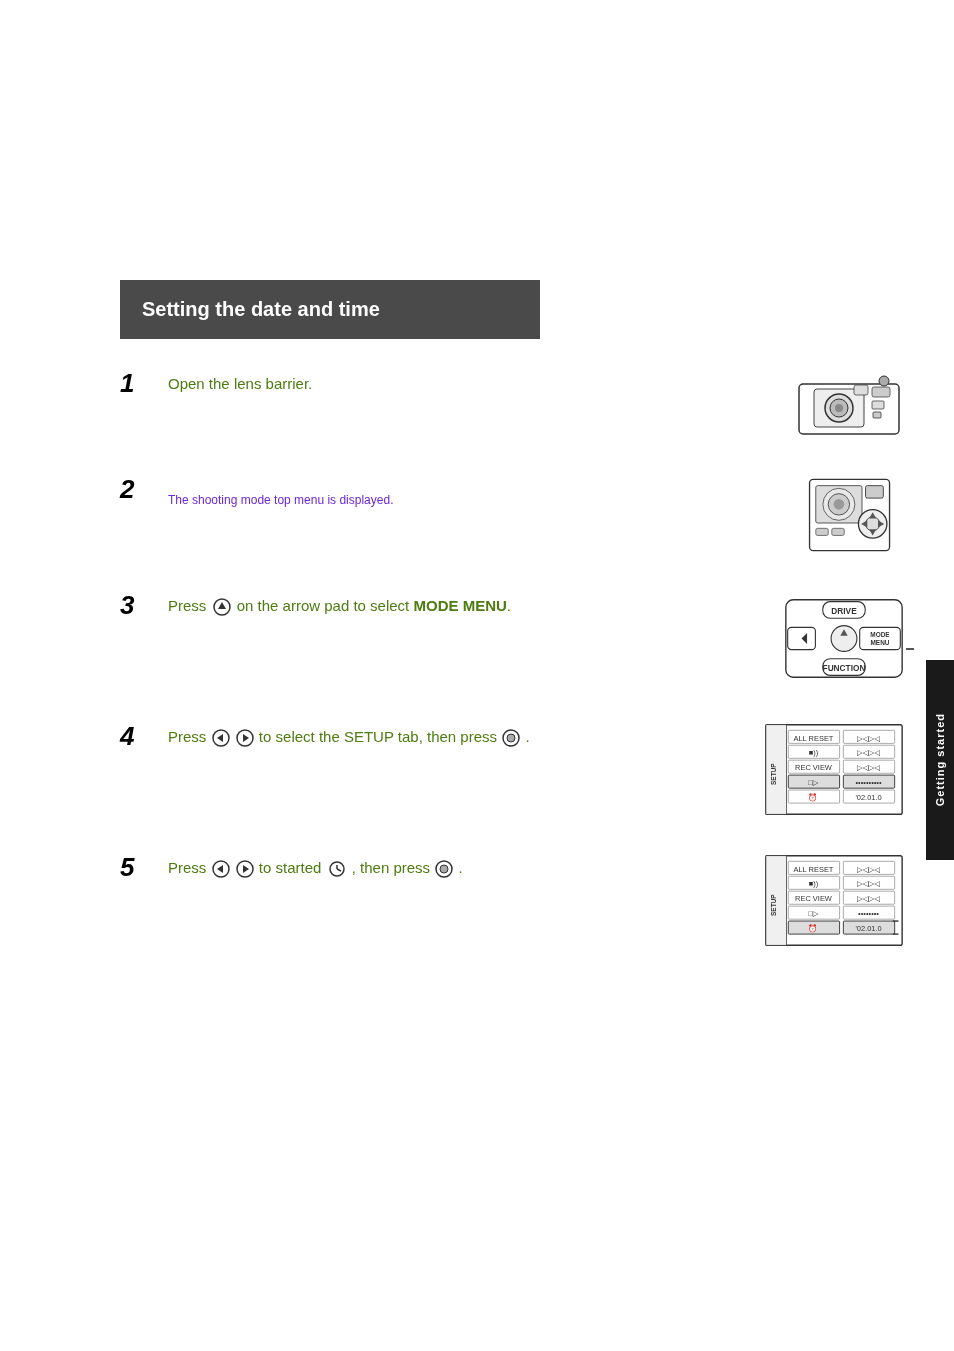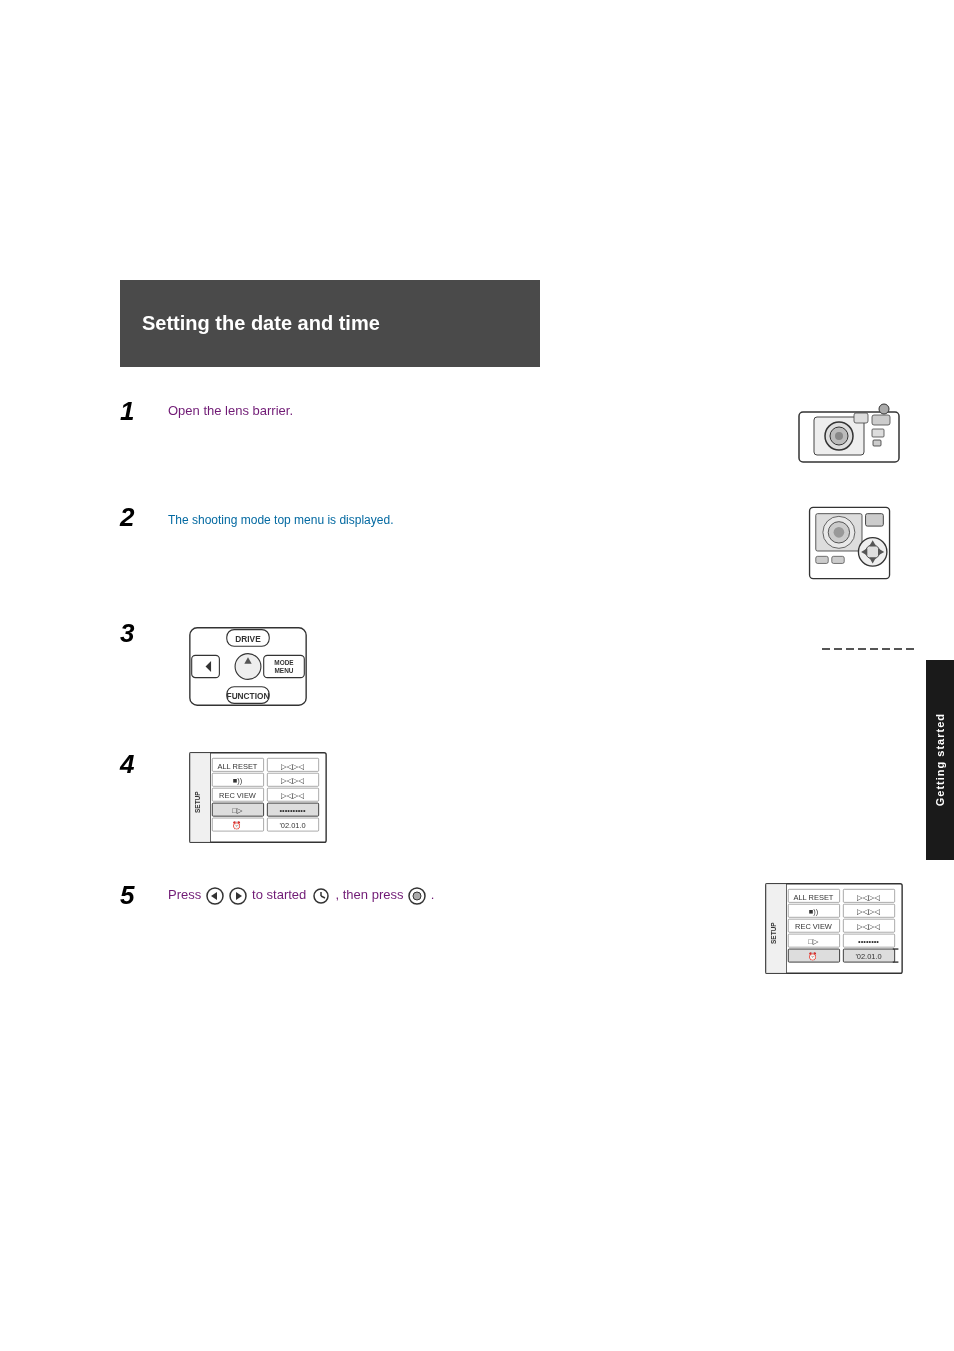--- a/index.html
+++ b/index.html
@@ -63,21 +63,21 @@
     
     .main-content {
       margin-left: 120px;
       margin-right: 50px;
       margin-top: 280px;
     }
 
     
     .header-box {
       background: #4a4a4a;
-      padding: 32px 22px;
+      padding: 18px 22px;
       margin-bottom: 30px;
       width: 420px;
     }
     .header-box h1 {
       color: #ffffff;
       font-size: 20px;
       font-weight: bold;
     }
 
     
@@ -97,29 +97,29 @@
       margin-right: 8px;
       line-height: 1.1;
     }
 
     .step-text {
       flex: 1;
       padding-top: 4px;
     }
 
     .step-text p {
-      font-size: 13px;
-      color: #701a75;
+      font-size: 15px;
+      color: #4d7c0f;
       line-height: 1.5;
     }
 
     .step-text .sub-text {
       font-size: 12px;
-      color: #0369a1;
-      margin-top: 4px;
+      color: #6d28d9;
+      margin-top: 12px;
     }
 
     .step-image {
       margin-left: 20px;
       flex-shrink: 0;
       text-align: right;
     }
 
     
     .camera-top-view {
@@ -234,20 +234,31 @@
 
           <circle cx="38" cy="33" r="18" fill="#e8e8e8" stroke="#555" stroke-width="1"></circle>
           <circle cx="38" cy="33" r="12" fill="#ccc" stroke="#444" stroke-width="1"></circle>
           <circle cx="38" cy="33" r="6" fill="#999"></circle>
         </svg>
       </div>
     </div>
 
     <div class="step">
       <div class="step-number">3</div>
+      <div class="step-text">
+        <p>
+          <span>Press</span>
+          
+          <svg width="18" height="18" viewBox="0 0 18 18" style="vertical-align:middle; margin: 0 2px;">
+            <circle cx="9" cy="9" r="8" fill="white" stroke="#333" stroke-width="1.5"></circle>
+            <polygon points="9,4 5,11 13,11" fill="#333"></polygon>
+          </svg>
+          <span> on the arrow pad to select <strong>MODE MENU</strong>.</span>
+        </p>
+      </div>
       <div class="step-image">
         
         <svg class="arrow-pad-diagram" viewBox="0 0 130 100" xmlns="http://www.w3.org/2000/svg">
 
           <rect x="2" y="8" width="126" height="84" rx="8" fill="white" stroke="#333" stroke-width="1.5"></rect>
 
           <rect x="42" y="10" width="46" height="18" rx="8" fill="white" stroke="#333" stroke-width="1.2"></rect>
           <text x="65" y="23" text-anchor="middle" font-size="9" font-weight="bold" fill="#333">DRIVE</text>
 
           <rect x="4" y="38" width="30" height="24" rx="4" fill="white" stroke="#333" stroke-width="1.2"></rect>
@@ -261,20 +272,40 @@
           <text x="65" y="85" text-anchor="middle" font-size="9" font-weight="bold" fill="#333">FUNCTION</text>
 
           <circle cx="65" cy="50" r="14" fill="#eee" stroke="#333" stroke-width="1.2"></circle>
           <polygon points="65,40 61,47 69,47" fill="#555"></polygon>
         </svg>
       </div>
     </div>
 
     <div class="step">
       <div class="step-number">4</div>
+      <div class="step-text">
+        <p>
+          <span>Press </span>
+          
+          <svg width="18" height="18" viewBox="0 0 18 18" style="vertical-align:middle; margin: 0 1px;">
+            <circle cx="9" cy="9" r="8" fill="white" stroke="#333" stroke-width="1.5"></circle>
+            <polygon points="5,9 11,5 11,13" fill="#333"></polygon>
+          </svg>
+          <svg width="18" height="18" viewBox="0 0 18 18" style="vertical-align:middle; margin: 0 1px;">
+            <circle cx="9" cy="9" r="8" fill="white" stroke="#333" stroke-width="1.5"></circle>
+            <polygon points="13,9 7,5 7,13" fill="#333"></polygon>
+          </svg>
+          <span> to select the SETUP tab, then press </span>
+          <svg width="18" height="18" viewBox="0 0 18 18" style="vertical-align:middle; margin: 0 1px;">
+            <circle cx="9" cy="9" r="8" fill="white" stroke="#333" stroke-width="1.5"></circle>
+            <circle cx="9" cy="9" r="4" fill="#aaa" stroke="#333" stroke-width="1"></circle>
+          </svg>
+          <span>.</span>
+        </p>
+      </div>
       <div class="step-image">
         
         <svg class="setup-menu" viewBox="0 0 150 100" xmlns="http://www.w3.org/2000/svg">
 
           <rect x="2" y="2" width="146" height="96" rx="2" fill="white" stroke="#333" stroke-width="1.5"></rect>
 
           <rect x="2" y="2" width="22" height="96" fill="#f0f0f0" stroke="#333" stroke-width="0.8"></rect>
           <text x="13" y="55" text-anchor="middle" font-size="7" font-weight="bold" fill="#333" transform="rotate(-90 13 55)">SETUP</text>
 
           <rect x="26" y="8" width="55" height="14" rx="1" fill="white" stroke="#666" stroke-width="0.6"></rect>

